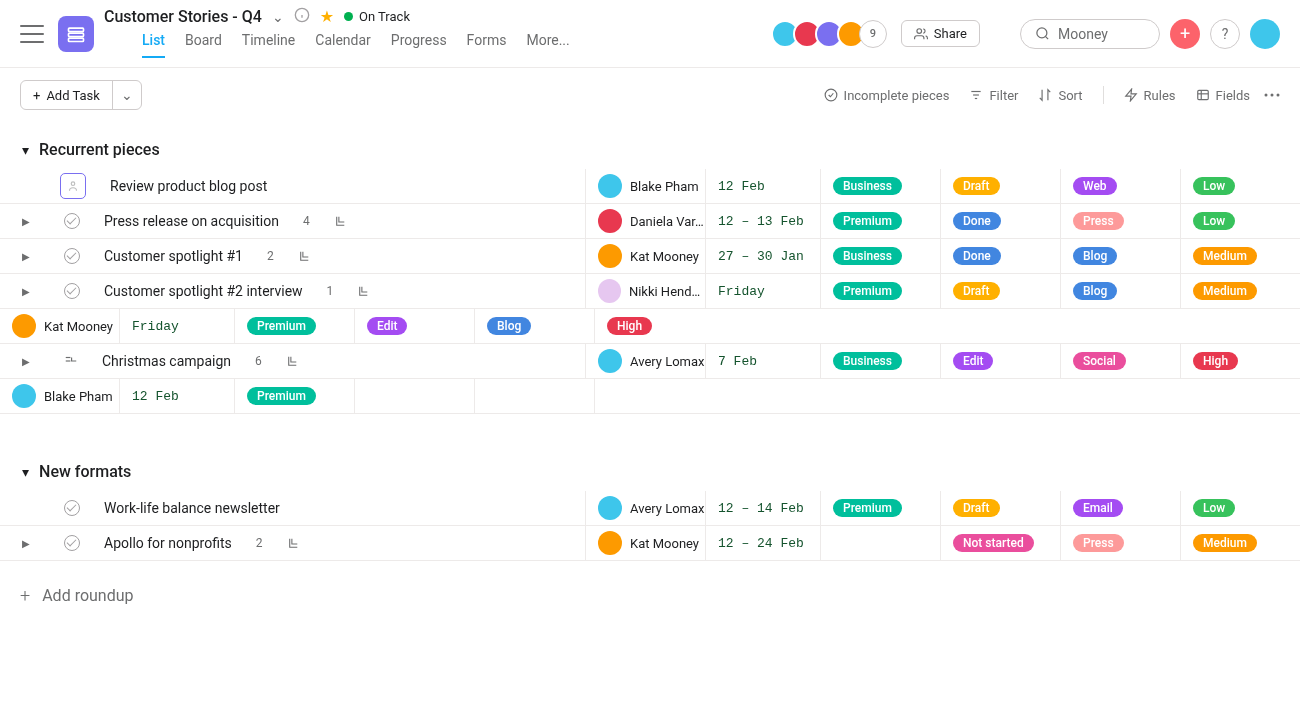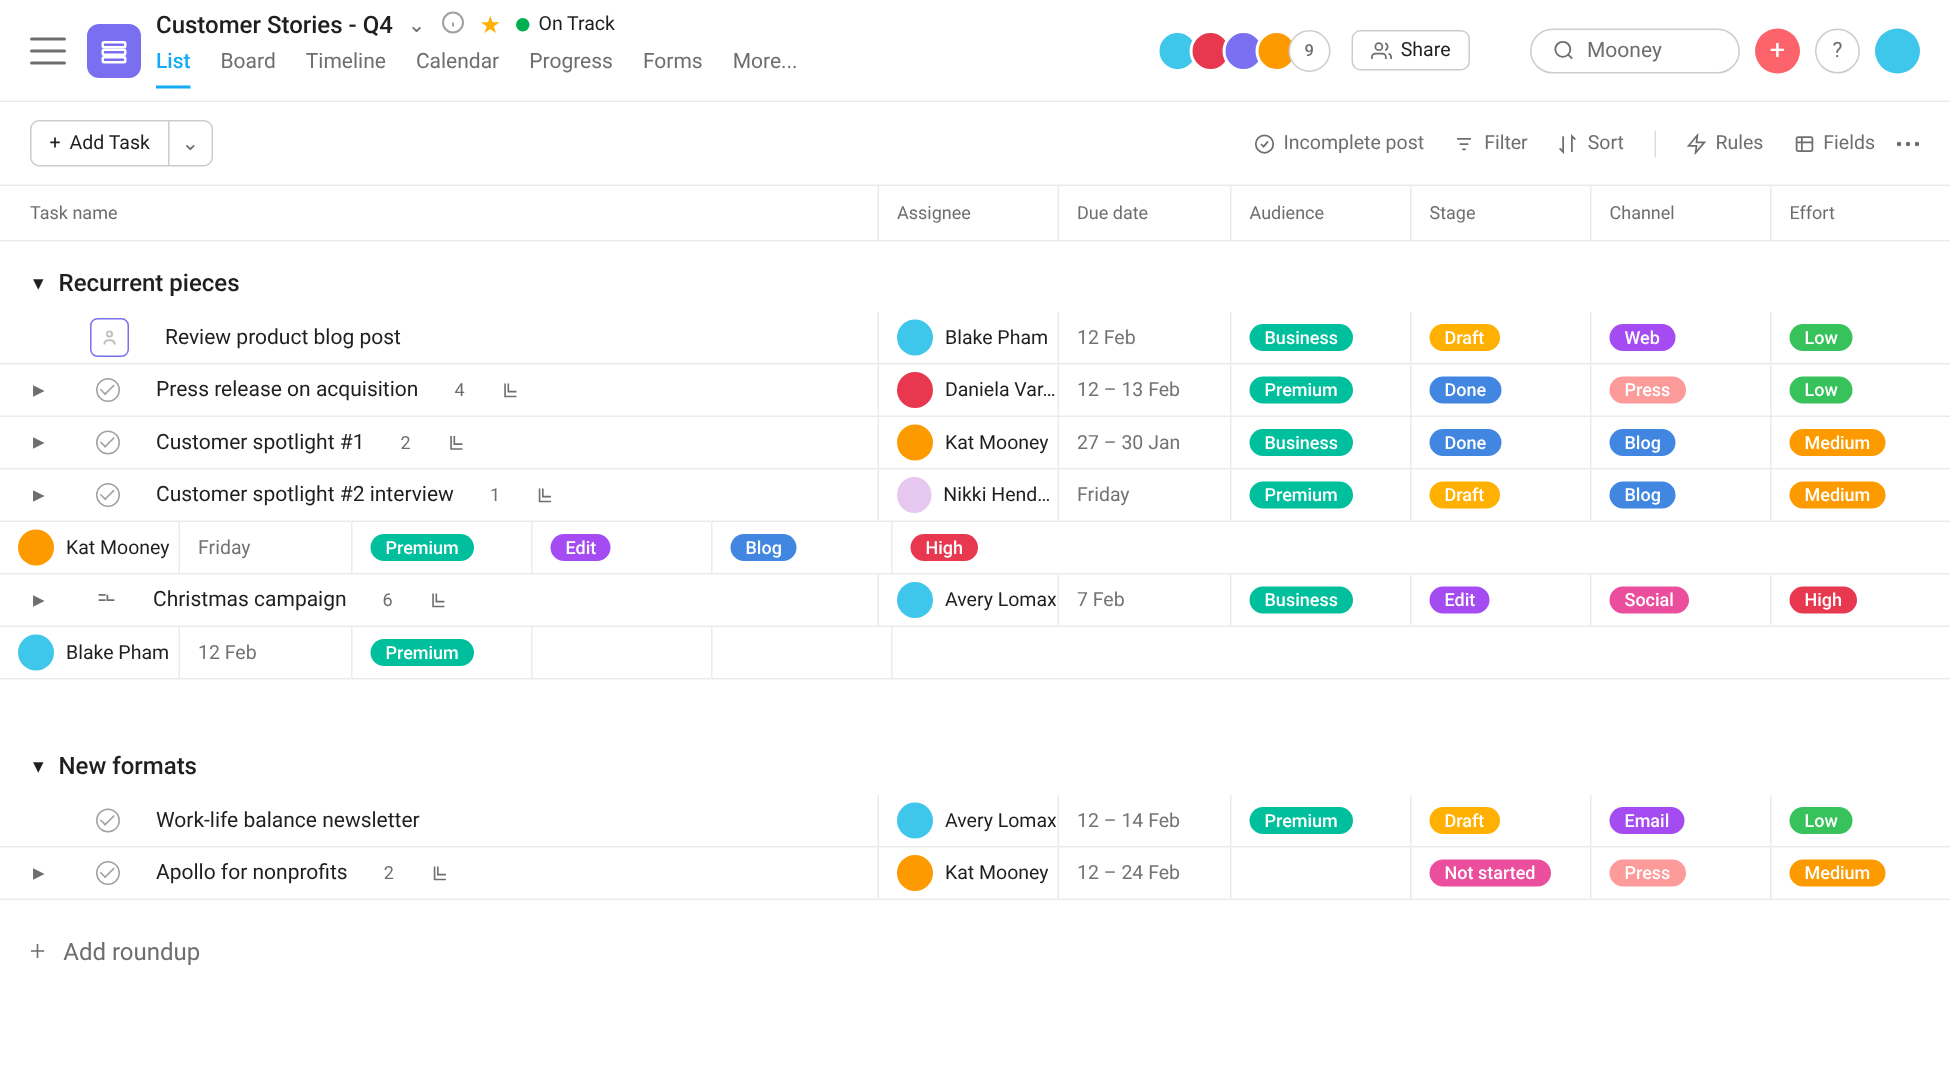--- a/index.html
+++ b/index.html
@@ -12,21 +12,21 @@
 .proj-icon { width: 36px; height: 36px; border-radius: 8px; background: #7a6ff0; display:flex;align-items:center;justify-content:center;margin-right:10px;}
 .proj-icon svg{width:20px;height:20px;}
 .proj-head{display:flex;flex-direction:column;}
 .proj-title-row{display:flex;align-items:center;gap:10px;margin-top:-2px;}
 .proj-title{font-size:16px;font-weight:500;color:#1e1f21;}
 .caret-down{color:#6d6e6f;}
 .info-icon{color:#a2a0a2;}
 .star-icon{color:#ffb000;font-size:16px;}
 .status-pill{display:flex;align-items:center;gap:6px;font-size:13px;color:#1e1f21;}
 .status-dot{width:9px;height:9px;border-radius:50%;background:#00b050;}
-.tabs{display:flex;gap:20px;margin-top:6px;font-size:14px;}
+.tabs{display:flex;gap:20px;margin-top:6px;font-size:14px;margin-left:38px;}
 .tab{color:#6d6e6f;cursor:pointer;padding-bottom:8px;}
 .tab.active{color:#14aaf5;border-bottom:2px solid #14aaf5;font-weight:500;}
 .spacer{flex:1;}
 .avatars{display:flex;align-items:center;margin-right:14px;}
 .avatar{width:28px;height:28px;border-radius:50%;border:2px solid #fff;margin-left:-6px;display:flex;align-items:center;justify-content:center;font-size:11px;color:#fff;font-weight:500;}
 .avatar.count{background:#fff;color:#6d6e6f;border:1px solid #cfcbcb;}
 .share-btn{display:flex;align-items:center;gap:6px;border:1px solid #cfcbcb;border-radius:6px;padding:5px 12px;font-size:13px;color:#1e1f21;cursor:pointer;margin-right:40px;}
 .search{display:flex;align-items:center;gap:8px;border:1px solid #cfcbcb;border-radius:18px;padding:6px 14px;width:140px;color:#6d6e6f;}
 .circle-btn{width:30px;height:30px;border-radius:50%;display:flex;align-items:center;justify-content:center;margin-left:10px;cursor:pointer;}
 .plus-btn{background:#fc636b;color:#fff;font-size:18px;}
@@ -66,21 +66,21 @@
 .check-circle::after{content:"";position:absolute;left:4px;top:1px;width:4px;height:8px;border:solid #a2a0a2;border-width:0 1.3px 1.3px 0;transform:rotate(45deg);}
 .diamond{width:13px;height:13px;border:2px solid #00bf9c;transform:rotate(45deg);cursor:pointer;border-radius:2px;flex-shrink:0;}
 .approval-box{width:26px;height:26px;border:1.5px solid #7a6ff0;border-radius:5px;display:flex;align-items:center;justify-content:center;flex-shrink:0;margin-left:-4px;}
 .approval-box svg{width:14px;height:14px;opacity:.45;}
 .subtask-ic{width:13px;height:13px;flex-shrink:0;}
 .task-name{color:#1e1f21;white-space:nowrap;overflow:hidden;text-overflow:ellipsis;}
 .sub-count{color:#6d6e6f;font-size:12px;}
 .row-assignee{display:flex;align-items:center;gap:8px;width:100%;}
 .row-assignee .avatar{width:24px;height:24px;margin:0;border:none;}
 .assignee-name{white-space:nowrap;overflow:hidden;text-overflow:ellipsis;font-size:13px;}
-.due{color:#737373;font-size:13px;}
+.due{color:#14532d;font-size:13px;font-family:Liberation Mono, monospace;}
 .pill{display:inline-block;padding:2px 10px;border-radius:10px;font-size:12px;color:#fff;font-weight:500;}
 
 .add-section{display:flex;align-items:center;gap:12px;padding:24px 0 0 20px;color:#6d6e6f;font-size:16px;cursor:pointer;}
 .add-section .plus{font-size:18px;font-weight:300;}
 
 .sc-icon{width:14px;height:14px;flex-shrink:0;}
 </style>
 </head>
 <body>
 
@@ -160,21 +160,21 @@
         <span>Add Task</span>
       </div>
     <div class="add-task-caret">⌄</div>
   </div>
   <div class="spacer"></div>
   <div class="tool-item">
     <svg class="sc-icon" viewBox="0 0 24 24" fill="none" stroke="#6d6e6f" stroke-width="2">
         <circle cx="12" cy="12" r="10"></circle>
         <polyline points="8 12 11 15 16 9"></polyline>
       </svg>
-    <span>Incomplete post</span>
+    <span>Incomplete pieces</span>
   </div>
   <div class="tool-item">
     <svg class="sc-icon" viewBox="0 0 24 24" fill="none" stroke="#6d6e6f" stroke-width="2">
         <line x1="4" y1="6" x2="20" y2="6"></line>
         <line x1="7" y1="12" x2="17" y2="12"></line>
         <line x1="10" y1="18" x2="14" y2="18"></line>
       </svg>
     <span>Filter</span>
   </div>
   <div class="tool-item">
@@ -202,29 +202,20 @@
   <div class="tool-item" style="margin-left:14px;">
     <svg width="16" height="4" viewBox="0 0 16 4">
         <circle cx="2" cy="2" r="1.5" fill="#6d6e6f"></circle>
         <circle cx="8" cy="2" r="1.5" fill="#6d6e6f"></circle>
         <circle cx="14" cy="2" r="1.5" fill="#6d6e6f"></circle>
       </svg>
   </div>
 </div>
 
 <div class="table">
-  <div class="thead">
-    <div class="col-task">Task name</div>
-    <div class="col-assignee">Assignee</div>
-    <div class="col-due">Due date</div>
-    <div class="col-aud">Audience</div>
-    <div class="col-stage">Stage</div>
-    <div class="col-channel">Channel</div>
-    <div class="col-effort">Effort</div>
-  </div>
   <div id="tbody">
       <div class="section-header">
         <span class="section-caret">▾</span>
         <span class="section-title">Recurrent pieces</span>
       </div>
       <div class="row">
         <div class="col-task">
           <div class="row-left">
             <span class="row-caret hidden">▶</span>
           </div>

